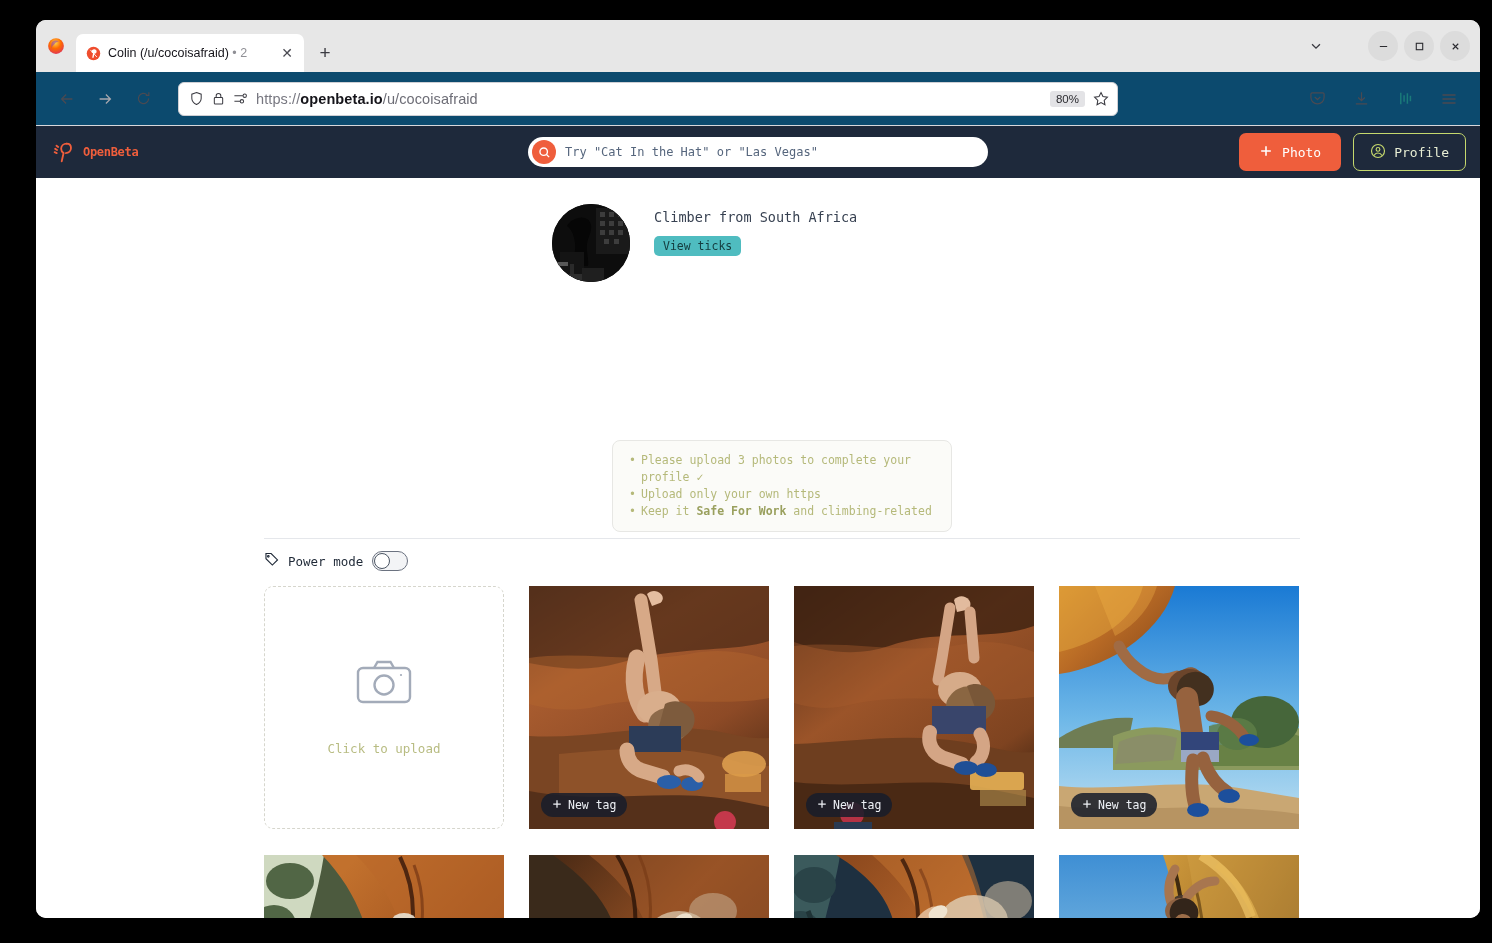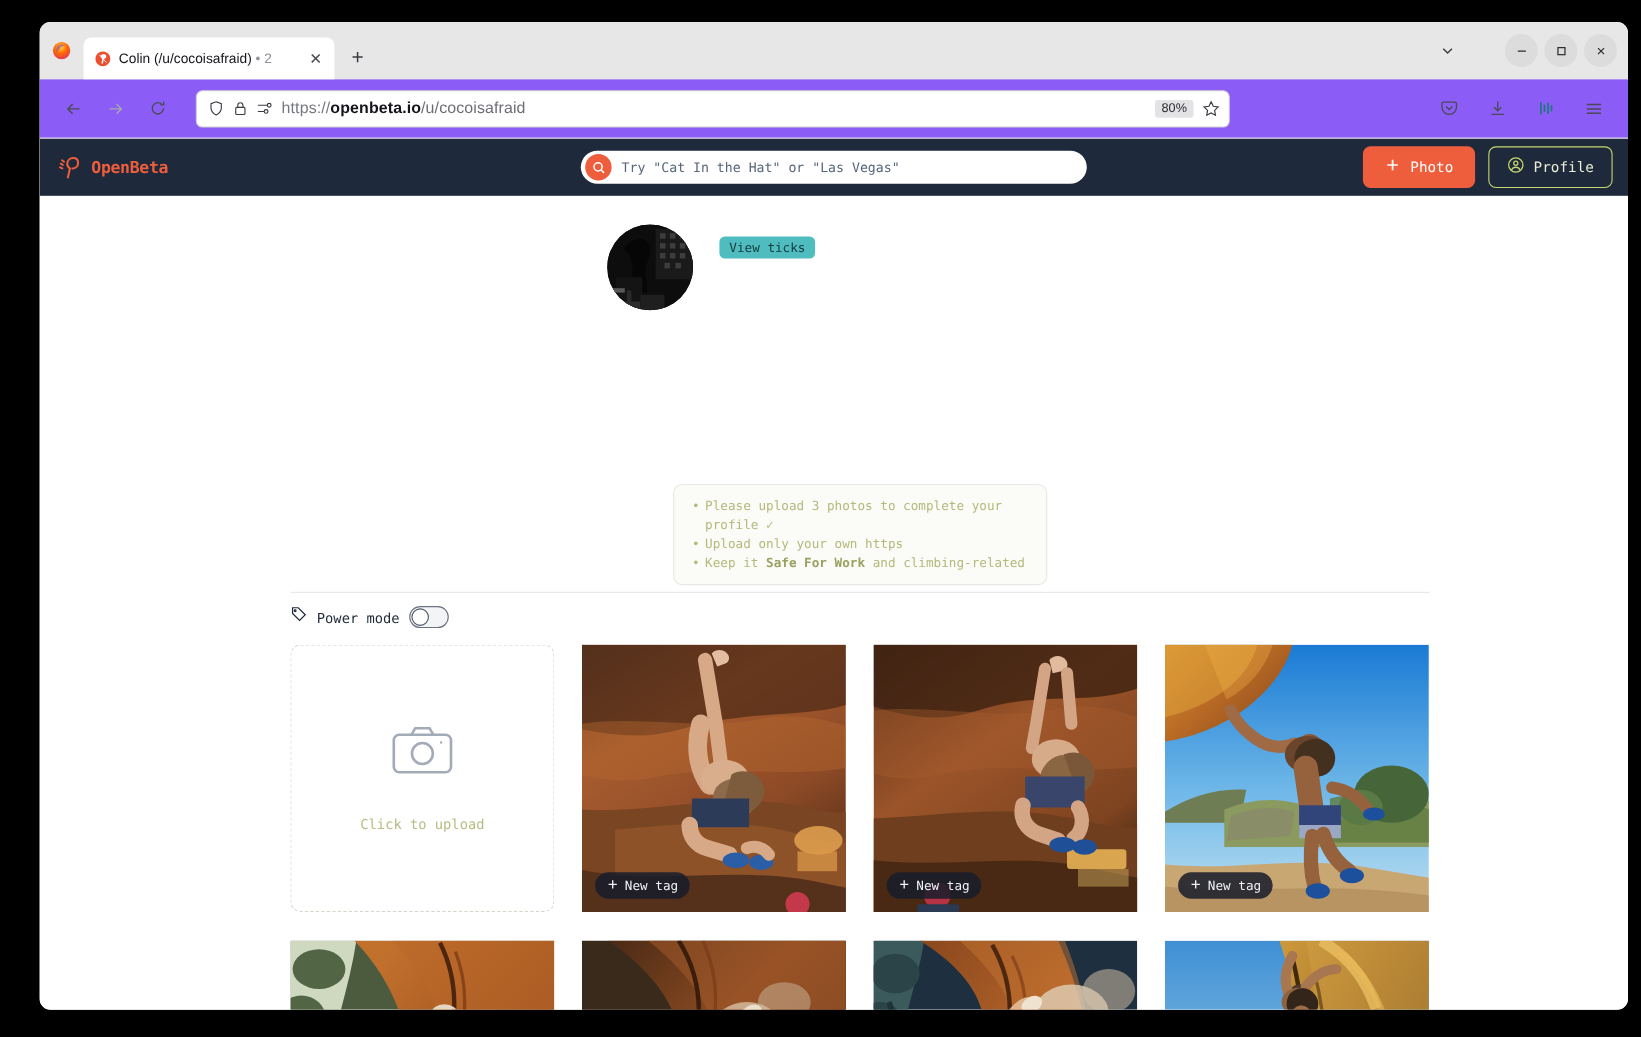--- a/index.html
+++ b/index.html
@@ -77,21 +77,21 @@
   .wc {
     width: 30px; height: 30px; border-radius: 50%;
     background: #dcdcdc;
     display: flex; align-items: center; justify-content: center;
     color: #2b2b30;
   }
 
   
   .navbar {
     height: 54px;
-    background: #8b5cf6;
+    background: #0c4a6e;
     display: flex; align-items: center;
     padding: 0 14px;
     gap: 4px;
     flex: 0 0 auto;
     border-bottom: 1px solid #d7d7db;
   }
   .navbtn {
     width: 34px; height: 34px; border-radius: 6px;
     display: flex; align-items: center; justify-content: center;
     color: #4a4a52;
@@ -129,21 +129,21 @@
   .page { flex: 1 1 auto; overflow: hidden; background: #fff; position: relative; }
 
   .site-header {
     height: 52px; background: #1e293b;
     display: flex; align-items: center;
     padding: 0 14px;
     position: relative;
   }
   .brand { display: flex; align-items: center; gap: 7px; }
   .brand-name {
-    color: #ef5e3c; font-weight: bold; font-size: 15px;
+    color: #ef5e3c; font-weight: bold; font-size: 12px;
     font-family: "DejaVu Sans Mono", monospace;
     letter-spacing: -0.3px;
   }
   .searchbox {
     position: absolute; left: 50%; transform: translateX(-50%);
     width: 460px; height: 30px;
     background: #fff; border-radius: 15px;
     display: flex; align-items: center; gap: 9px;
     padding-left: 4px;
   }
@@ -489,20 +489,21 @@
           </g>
           <path d="M26 14c6-2 12 1 13 7 1 7-3 12-4 19-1 8 2 14 1 22H22c-1-9 2-15 1-23-1-9-4-14-8-17 3-5 7-7 11-8z" fill="#060606"></path>
           <rect x="8" y="48" width="24" height="30" fill="#141414"></rect>
           <rect x="4" y="58" width="12" height="4" fill="#585858"></rect>
           <rect x="18" y="60" width="4" height="18" fill="#2a2a2a"></rect>
           <rect x="30" y="64" width="22" height="14" fill="#1f1f1f"></rect>
           <rect x="0" y="70" width="30" height="8" fill="#2e2e2e"></rect>
         </svg>
       </div>
       <div>
+        <div class="pbio">Climber from South Africa</div>
         <div><span class="viewticks">View ticks</span></div>
       </div>
     </div>
 
     <div class="guidelines">
       <ul>
         <li>Please upload 3 photos to complete your profile ✓</li>
         <li>Upload only your own https</li>
         <li><span>Keep it </span><b>Safe For Work</b><span> and climbing-related</span></li>
       </ul>

